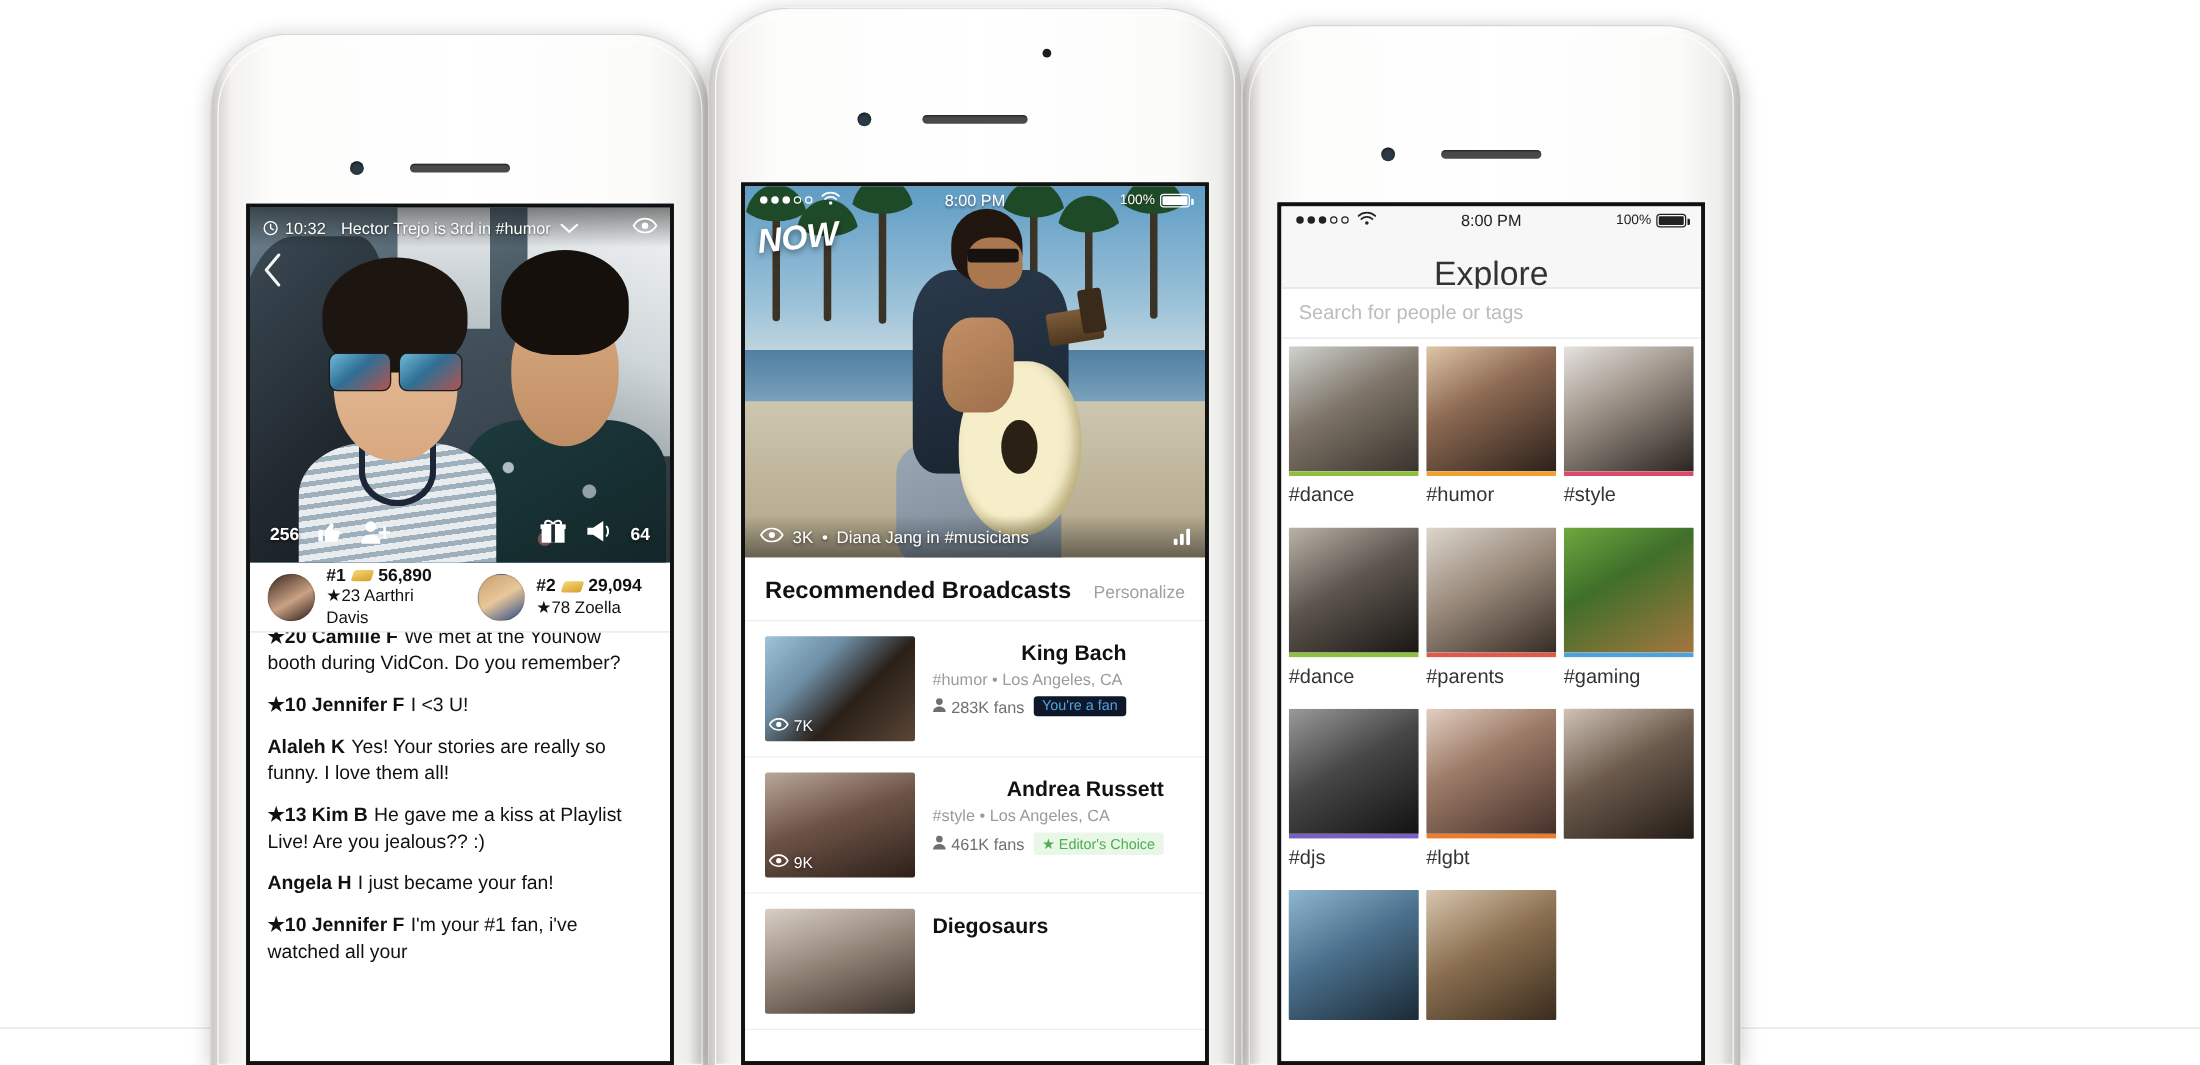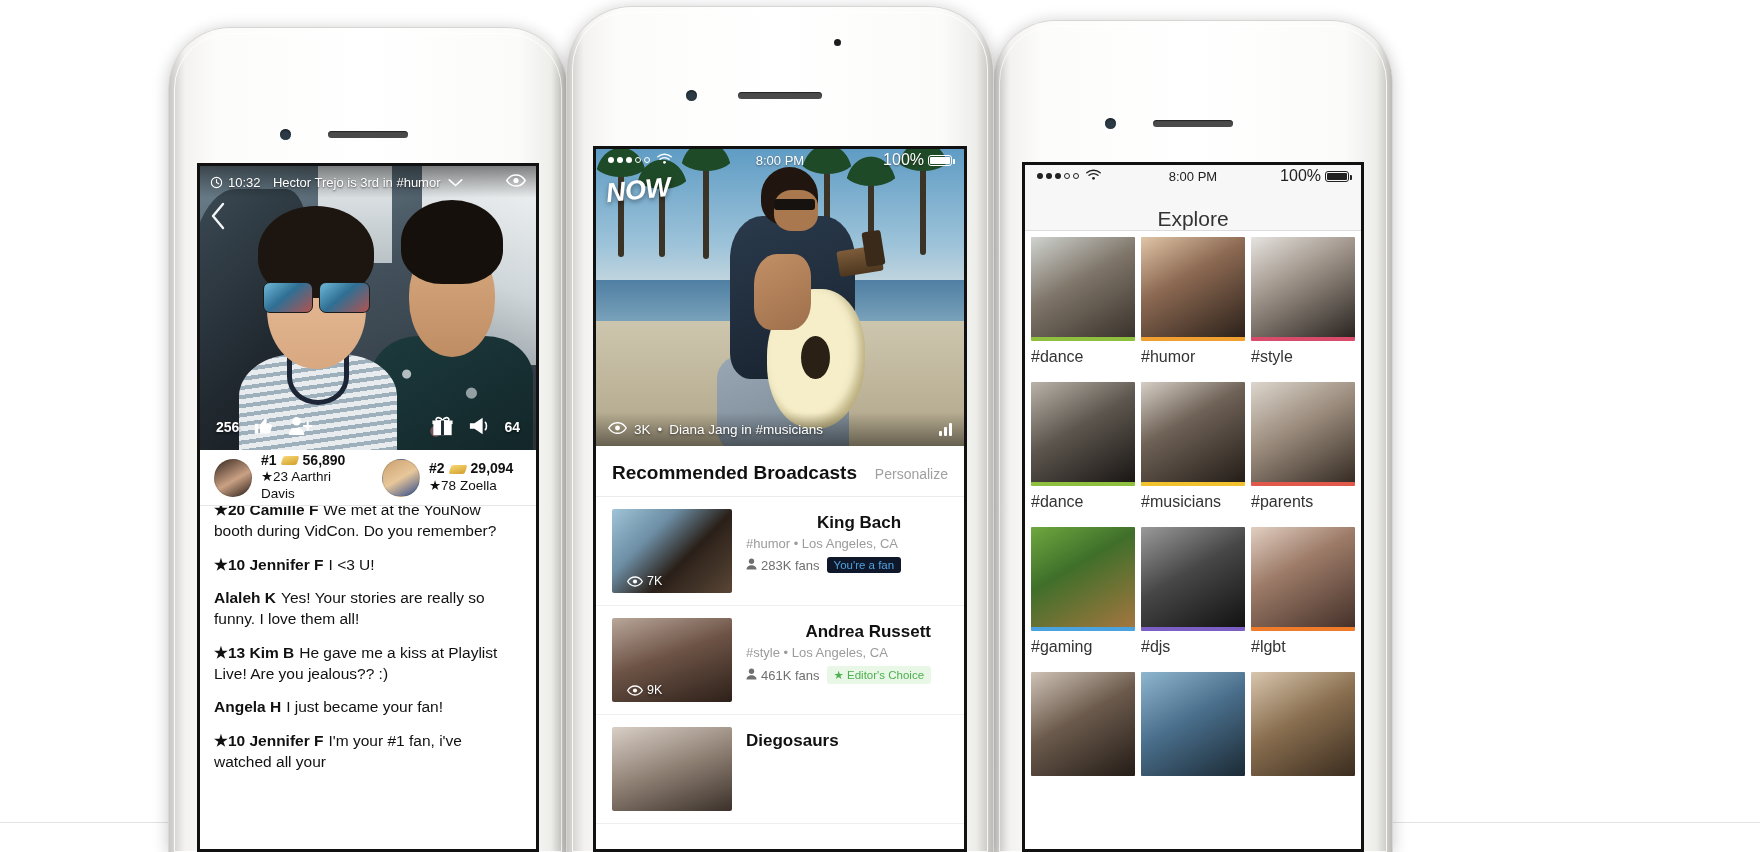--- a/index.html
+++ b/index.html
@@ -56,21 +56,21 @@
     height: 22px; display: flex; align-items: center;
     padding: 0 12px; font-size: 13px; position: relative;
   }
   .sig-dots { display: flex; gap: 3px; align-items: center; }
   .sig-dots i { width: 6px; height: 6px; border-radius: 50%; display: block; }
   .wifi-glyph { margin-left: 7px; font-size: 13px; line-height: 1; }
   .ios-time {
     position: absolute; left: 0; right: 0; text-align: center;
     font-size: 13px; font-weight: 500;
   }
-  .batt-wrap { margin-left: auto; display: flex; align-items: center; gap: 4px; font-size: 16px; }
+  .batt-wrap { margin-left: auto; display: flex; align-items: center; gap: 4px; font-size: 11px; }
   .batt {
     width: 24px; height: 11px; border-radius: 3px; position: relative;
     border: 1px solid currentColor; padding: 1px;
   }
   .batt::after {
     content:''; position: absolute; right: -4px; top: 3px;
     width: 2px; height: 5px; background: currentColor; border-radius: 0 1px 1px 0;
   }
   .batt b { display: block; height: 100%; background: currentColor; border-radius: 1px; }
 
@@ -277,22 +277,22 @@
   .rec-personalize { margin-left: auto; font-size: 14px; color: #a0a0a0; }
 
   .bc-row { display: flex; gap: 14px; padding: 12px 16px; align-items: flex-start;
     border-bottom: 1px solid #efefef; }
   .bc-thumb { width: 120px; height: 84px; flex: none; position: relative; overflow: hidden;
     background: #c9c9c9; border-radius: 2px; }
   .bc-thumb.t1 { background: linear-gradient(135deg,#9fc3d8 0%,#6d8ea4 32%,#2a2019 60%,#5a4636 100%); }
   .bc-thumb.t2 { background: linear-gradient(160deg,#b9a79a 0%,#6d5346 45%,#2d2019 100%); }
   .bc-thumb.t3 { background: linear-gradient(160deg,#d9cfc6 0%,#8e7f73 50%,#3b312a 100%); }
   .bc-views {
-    position: absolute; left: 15px; bottom: 5px; color: #fff; font-size: 12.5px;
-    display: flex; align-items: center; gap: 4px; text-shadow: 0 1px 3px rgba(0,0,0,.7);
+    position: absolute; left: 3px; bottom: 5px; color: #fff; font-size: 12.5px;
+    display: flex; gap: 4px; text-shadow: 0 1px 3px rgba(0,0,0,.7);
   }
   .bc-info { padding-top: 4px; min-width: 0; }
   .bc-name { font-size: 17px; font-weight: 700; color: #111; margin-bottom: 3px; text-align: right; }
   .bc-meta { font-size: 13px; color: #9b9b9b; margin-bottom: 6px; }
   .bc-fans { display: flex; align-items: center; gap: 7px; font-size: 13px; color: #6f6f6f; }
   .bc-fans .cnt { display: flex; align-items: flex-start; gap: 4px; }
   .pill {
     font-size: 11.5px; padding: 2px 7px; border-radius: 3px; white-space: nowrap;
   }
   .pill.fan { background: #0f172a; color: #4fa3dd; }
@@ -301,21 +301,21 @@
   
   #phone-right { left: 993px; top: 20px; width: 400px; height: 832px; z-index: 2; }
   #phone-right .screen { left: 29px; top: 142px; right: 29px; bottom: 0; }
   #right-screen-content { position: absolute; inset: 0; background: #fff; display: flex; flex-direction: column; }
 
   .ex-status { color: #222; background: #f7f7f7; }
   .ex-nav {
     height: 44px; background: #f7f7f7; border-bottom: 1px solid #dcdcdc;
     display: flex; align-items: center; justify-content: center;
   }
-  .ex-nav span { font-size: 21px; color: #333; font-weight: 400; margin-top: 21px; }
+  .ex-nav span { font-size: 27px; color: #333; font-weight: 400; margin-top: 21px; }
   .ex-search {
     height: 40px; background: #fff; border-bottom: 1px solid #e3e3e3;
     display: flex; align-items: center; padding: 0 14px;
   }
   .ex-search input {
     border: none; outline: none; width: 100%; font-size: 16px; color: #333;
     font-family: "Liberation Sans", sans-serif; background: transparent;
   }
   .ex-search input::placeholder { color: #bcbcbc; }
   .ex-grid { flex: 1; display: grid; grid-template-columns: repeat(3,1fr);
@@ -509,42 +509,41 @@
             <span class="batt">
                 <b></b>
               </span>
           </span>
         </div>
 
         <div class="ex-nav">
           <span>Explore</span>
         </div>
 
+        <div class="ex-search">
+          <input type="text" value="" placeholder="Search for people or tags" style="">
+        </div>
 
         <div class="ex-grid">
           <div class="ex-cell">
             <div class="ex-img" style="background:linear-gradient(150deg,#cfd3cf 0%,#7e7468 45%,#3a332c 100%);border-bottom-color:#8fbf3f"></div>
             <div class="ex-label">#dance</div>
           </div>
           <div class="ex-cell">
             <div class="ex-img" style="background:linear-gradient(150deg,#e0c5a8 0%,#8d6a53 40%,#2c211a 100%);border-bottom-color:#f0a030"></div>
             <div class="ex-label">#humor</div>
           </div>
           <div class="ex-cell">
             <div class="ex-img" style="background:linear-gradient(150deg,#e6e3df 0%,#a1968c 40%,#2a2420 100%);border-bottom-color:#d84b6a"></div>
             <div class="ex-label">#style</div>
           </div>
 
           <div class="ex-cell">
             <div class="ex-img" style="background:linear-gradient(150deg,#b9b3aa 0%,#5d564e 45%,#191614 100%);border-bottom-color:#8fbf3f"></div>
             <div class="ex-label">#dance</div>
-          </div>
-          <div class="ex-cell">
-            <div class="ex-img" style="background:linear-gradient(150deg,#d6cfc6 0%,#6f6257 40%,#241d18 100%);border-bottom-color:#f2c12e"></div>
-            <div class="ex-label">#musicians</div>
           </div>
           <div class="ex-cell">
             <div class="ex-img" style="background:linear-gradient(150deg,#ddd6cd 0%,#9a8b7c 45%,#362c24 100%);border-bottom-color:#e0594b"></div>
             <div class="ex-label">#parents</div>
           </div>
 
           <div class="ex-cell">
             <div class="ex-img" style="background:linear-gradient(150deg,#6fa83f 0%,#3f6f2a 40%,#a4763f 100%);border-bottom-color:#4aa3df"></div>
             <div class="ex-label">#gaming</div>
           </div>

